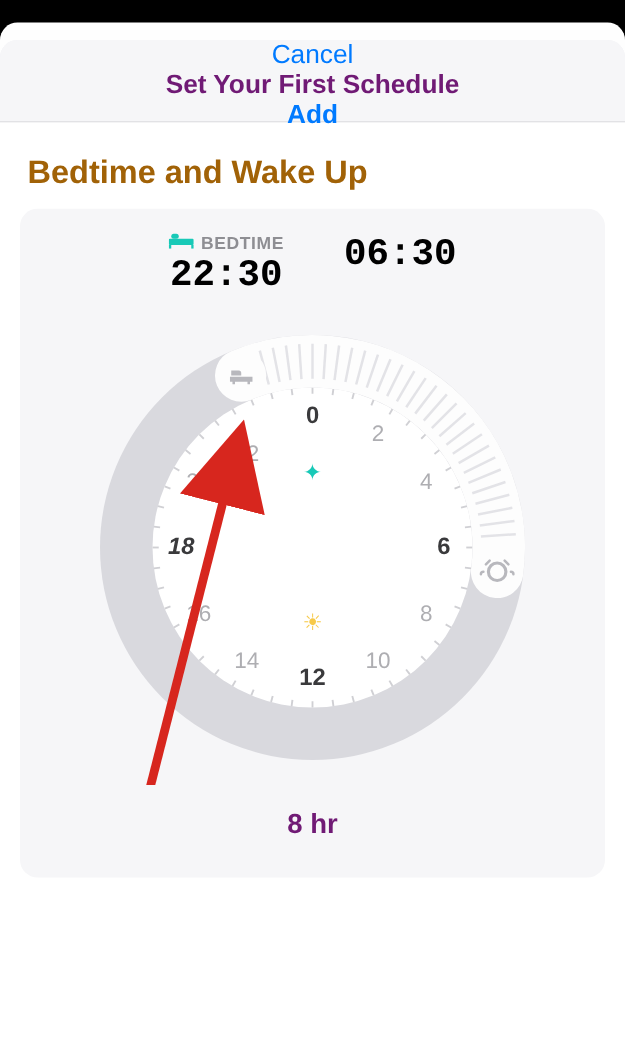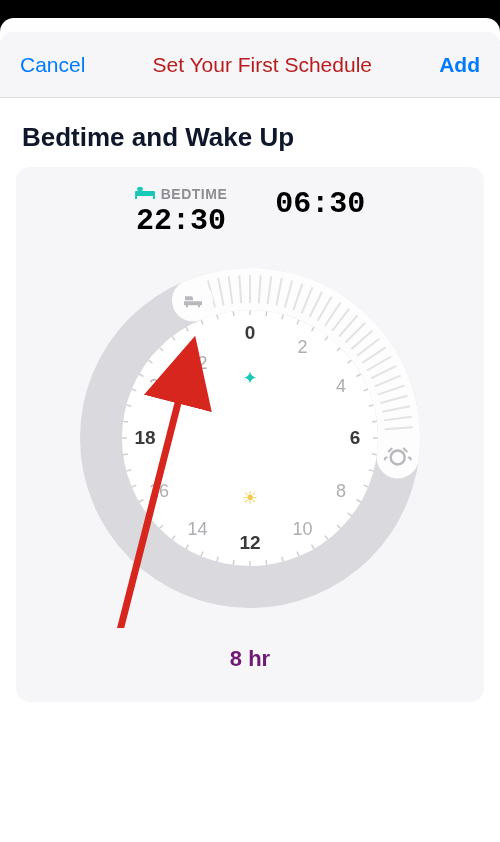--- a/index.html
+++ b/index.html
@@ -8,27 +8,27 @@
     position: absolute; left:0; right:0; top:32px; bottom:0;
     background:#f2f2f6;
     border-top-left-radius:14px; border-top-right-radius:14px;
     overflow:hidden;
   }
   .sheet.behind {
     top:18px; background:#fefefe; border-top-left-radius:14px; border-top-right-radius:14px;
   }
   .navbar {
     height:66px; display:flex; align-items:center; justify-content:space-between;
-    padding:0 20px; border-bottom:1px solid #dcdcde; background:#f6f6f8;
+    padding:0 20px; border-bottom:1px solid #dcdcde; background:#f6f6f8;flex-direction:column;
   }
   .nav-btn { color:#007aff; font-size:21px; }
   .nav-btn.bold { font-weight:600; }
-  .nav-title { font-size:21px; font-weight:400; color:#b91c1c; }
+  .nav-title { font-size:21px; font-weight:700; color:#701a75; }
   .content { background:#fff; padding:18px 16px 0 16px; height:calc(100% - 66px); }
-  .section-title { font-size:26px; font-weight:700; color:#0f172a; margin:6px 0 14px 6px; }
+  .section-title { font-size:26px; font-weight:700; color:#a16207; margin:6px 0 14px 6px; }
   .card {
     background:#f6f6f8; border-radius:14px; padding:18px 10px 30px 10px;
   }
   .times { display:flex; justify-content:center; gap:48px; margin-bottom:10px; }
   .time-col { text-align:center; }
   .time-label { font-size:14px; font-weight:700; letter-spacing:0.5px; color:#8e8e93; display:flex; align-items:center; gap:6px; justify-content:center;text-align:right; }
   .time-label .teal { color:#18c9b7; }
   .time-value { font-size:30px; font-weight:700; color:#000; margin-top:2px;font-family:Liberation Mono, monospace; }
   .dial-wrap { position:relative; width:380px; height:380px; margin:6px auto 0 auto; }
   .dial-wrap svg { position:absolute; left:0; top:0; }
@@ -173,21 +173,21 @@
         <div id="hours">
             <span class="hour bold" style="left: 190px; top: 85px;">0</span>
             <span class="hour" style="left: 242.5px; top: 99.0673px;">2</span>
             <span class="hour" style="left: 280.933px; top: 137.5px;">4</span>
             <span class="hour bold" style="left: 295px; top: 190px;">6</span>
             <span class="hour" style="left: 280.933px; top: 242.5px;">8</span>
             <span class="hour" style="left: 242.5px; top: 280.933px;">10</span>
             <span class="hour bold" style="left: 190px; top: 295px;">12</span>
             <span class="hour" style="left: 137.5px; top: 280.933px;">14</span>
             <span class="hour" style="left: 99.0673px; top: 242.5px;">16</span>
-            <span class="hour bold" style="left: 85px; top: 190px;">18</span>
+            <span class="hour bold" style="left: 85px; top: 190px; font-style: italic;">18</span>
             <span class="hour" style="left: 99.0673px; top: 137.5px;">20</span>
             <span class="hour" style="left: 137.5px; top: 99.0673px; margin-top: 16px;">22</span>
           </div>
         <span class="sparkle" style="left:190px; top:130px;">✦</span>
         <span class="sun" style="left:190px; top:250px;">☀</span>
 
         <svg class="arrow" width="380" height="380" viewBox="0 0 380 380">
           <defs>
             <marker id="ah" markerWidth="10" markerHeight="10" refX="7" refY="5" orient="auto">
               <path d="M0,0 L10,5 L0,10 Z" fill="#d7261e"></path>

